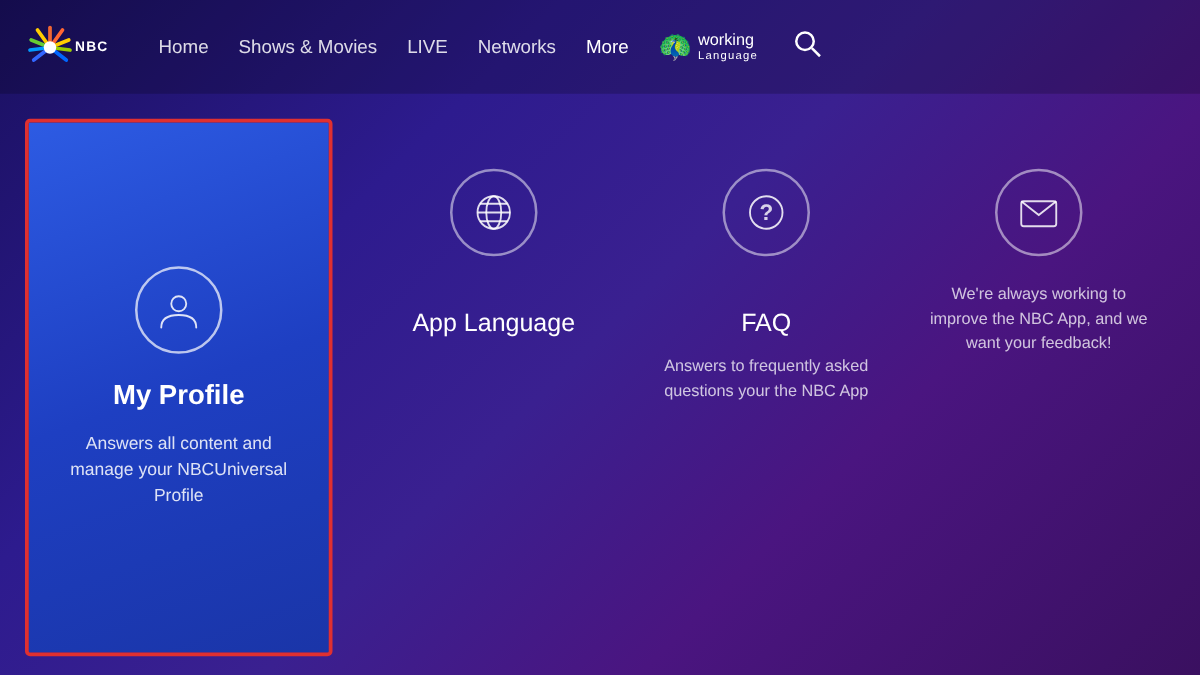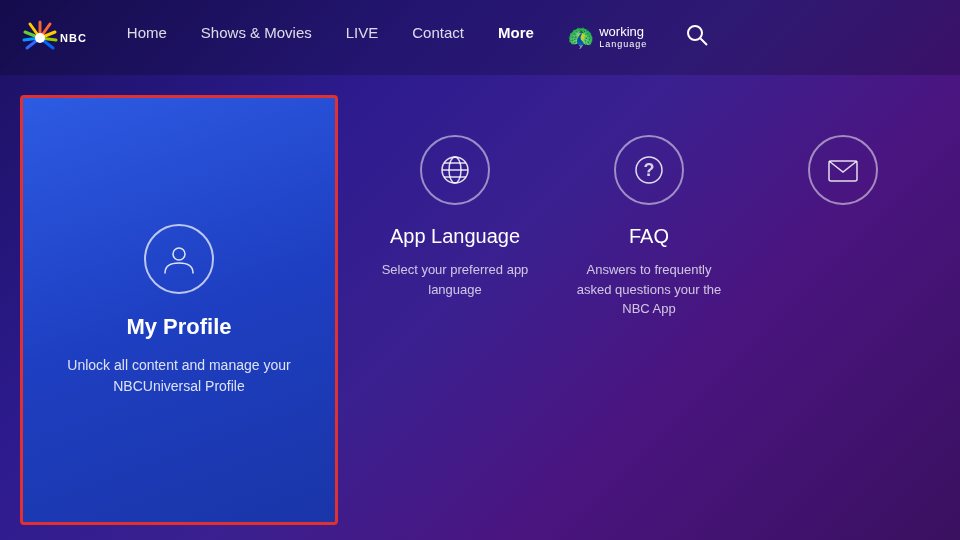--- a/index.html
+++ b/index.html
@@ -36,34 +36,35 @@
 
     .nbc-text {
       color: white;
       font-size: 11px;
       font-weight: bold;
       letter-spacing: 1px;
     }
 
     .nav-links {
       display: flex;
-      gap: 34px;
+      align-items: center;
+      gap: 24px;
       flex: 1;
     }
 
     .nav-link {
       color: rgba(255,255,255,0.85);
       text-decoration: none;
       font-size: 15px;
       cursor: pointer;
     }
 
     .nav-link.active {
       color: white;
-      font-weight: 700;
+      font-weight: 400;
     }
 
     .peacock-preview {
       display: flex;
       align-items: center;
       gap: 4px;
       cursor: pointer;
     }
 
     .peacock-preview-icon {
@@ -94,21 +95,21 @@
     .main-content {
       display: flex;
       padding: 20px 20px 20px 20px;
       gap: 0;
       height: calc(540px - 75px);
       align-items: flex-start;
     }
 
     
     .profile-card {
-      width: 318px;
+      width: 246px;
       min-height: 430px;
       background: linear-gradient(160deg, #2d5be3 0%, #1e3fc2 50%, #1a35a8 100%);
       border: 3px solid #e03030;
       border-radius: 4px;
       display: flex;
       flex-direction: column;
       align-items: center;
       justify-content: center;
       padding: 40px 30px;
       cursor: pointer;
@@ -168,20 +169,21 @@
     }
 
     .info-card .icon-circle {
       border-color: rgba(255,255,255,0.5);
     }
 
     .info-card .card-title {
       font-size: 20px;
       font-weight: 500;
       margin-bottom: 12px;
+      margin-top: 23px;
     }
 
     .info-card .card-desc {
       font-size: 13px;
       color: rgba(255,255,255,0.75);
     }
   </style>
 </head>
 <body>
 
@@ -202,21 +204,21 @@
       <path d="M20 20 L33 30" stroke="#06f" stroke-width="3" stroke-linecap="round"></path>
       <circle cx="20" cy="20" r="5" fill="white"></circle>
     </svg>
     <span class="nbc-text">NBC</span>
   </div>
 
   <nav class="nav-links">
     <a class="nav-link">Home</a>
     <a class="nav-link">Shows &amp; Movies</a>
     <a class="nav-link">LIVE</a>
-    <a class="nav-link">Contact</a>
+    <a class="nav-link">Networks</a>
     <a class="nav-link active">More</a>
 
     <div class="peacock-preview">
       <span class="peacock-preview-icon">🦚</span>
       <div class="peacock-preview-text">
         <span>working</span>
         <span class="preview">Language</span>
       </div>
     </div>
 
@@ -232,53 +234,53 @@
 <main class="main-content">
 
   <div class="profile-card">
     <div class="icon-circle">
       <svg viewBox="0 0 36 36">
         <circle cx="18" cy="13" r="6"></circle>
         <path d="M4 32 Q4 22 18 22 Q32 22 32 32" stroke-linecap="round"></path>
       </svg>
     </div>
     <h2 class="card-title">My Profile</h2>
-    <p class="card-desc">Unlock all content and manage your NBCUniversal Profile</p>
+    <p class="card-desc">Answers all content and manage your NBCUniversal Profile</p>
   </div>
 
   <div class="cards-row">
 
     <div class="info-card">
       <div class="icon-circle">
         <svg viewBox="0 0 36 36" stroke="rgba(255,255,255,0.8)" fill="none" stroke-width="1.5" width="36" height="36">
           <circle cx="18" cy="18" r="13"></circle>
           <ellipse cx="18" cy="18" rx="6" ry="13"></ellipse>
           <line x1="5" y1="18" x2="31" y2="18"></line>
           <line x1="7" y1="11" x2="29" y2="11"></line>
           <line x1="7" y1="25" x2="29" y2="25"></line>
         </svg>
       </div>
       <h2 class="card-title">App Language</h2>
-      <p class="card-desc">Select your preferred app language</p>
     </div>
 
     <div class="info-card">
       <div class="icon-circle">
         <svg viewBox="0 0 36 36" stroke="rgba(255,255,255,0.8)" fill="none" stroke-width="1.5" width="36" height="36">
           <circle cx="18" cy="18" r="13"></circle>
           <text x="18" y="24" text-anchor="middle" fill="rgba(255,255,255,0.8)" stroke="none" font-size="18" font-weight="bold">?</text>
         </svg>
       </div>
       <h2 class="card-title">FAQ</h2>
       <p class="card-desc">Answers to frequently asked questions your the NBC App</p>
     </div>
 
     <div class="info-card">
       <div class="icon-circle">
         <svg viewBox="0 0 36 36" stroke="rgba(255,255,255,0.8)" fill="none" stroke-width="1.5" width="36" height="36">
           <rect x="4" y="9" width="28" height="20" rx="2"></rect>
           <polyline points="4,9 18,20 32,9"></polyline>
         </svg>
       </div>
+      <p class="card-desc">We're always working to improve the NBC App, and we want your feedback!</p>
     </div>
 
   </div>
 </main>
 
 </body></html>

